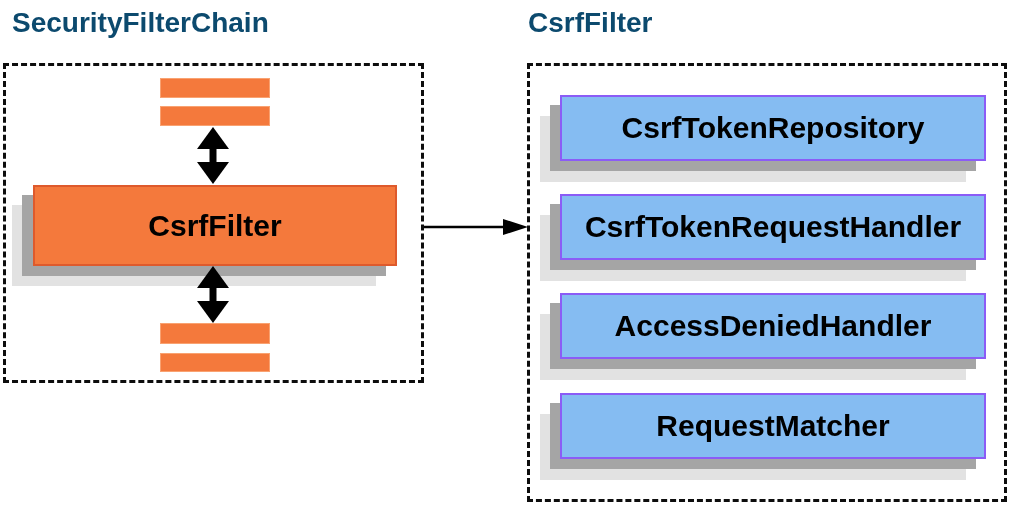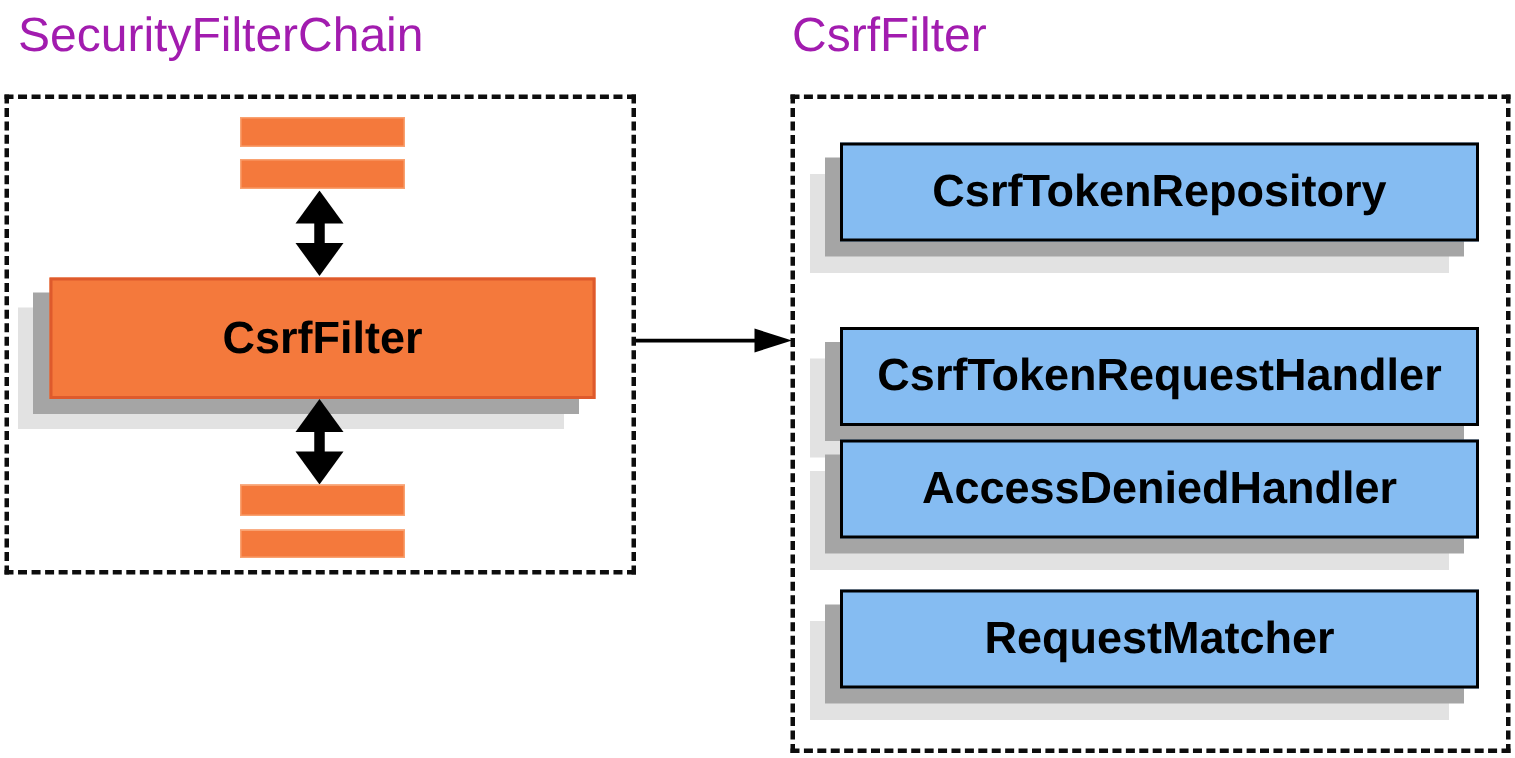--- a/index.html
+++ b/index.html
@@ -6,23 +6,23 @@
   .canvas {
     position: relative;
     width: 1010px;
     height: 505px;
     background: #ffffff;
     font-family: "Liberation Sans", "DejaVu Sans", sans-serif;
     overflow: hidden;
   }
   .title {
     position: absolute;
-    font-size: 32px;
-    font-weight: normal;
-    color: #a21caf;
+    font-size: 28px;
+    font-weight: bold;
+    color: #0c4a6e;
     white-space: nowrap;
     line-height: 36px;
   }
   .title-left  { left: 12px;  top: 5px; }
   .title-right { left: 528px; top: 5px; }
 
   .dashed-box {
     position: absolute;
     border: 3px dashed #0d0d0d;
     box-sizing: border-box;
@@ -54,29 +54,29 @@
     display: flex;
     align-items: center;
     justify-content: center;
   }
   .component-box {
     position: absolute;
     left: 560px;
     width: 426px;
     height: 66px;
     background: #85BCF2;
-    border: 2px solid #000000;
+    border: 2px solid #8b5cf6;
     box-sizing: border-box;
     box-shadow: -10px 10px 0 0 #A5A5A5, -20px 21px 0 0 #E2E2E2;
     display: flex;
     align-items: center;
     justify-content: center;
   }
   .comp-1 { top: 95px;  }
-  .comp-2 { top: 194px; margin-top: 24px; }
+  .comp-2 { top: 194px; }
   .comp-3 { top: 293px; justify-content: center; }
   .comp-4 { top: 393px; text-align: right; }
 
   .box-label {
     font-size: 30px;
     font-weight: bold;
     color: #000000;
     white-space: nowrap;
   }
 

